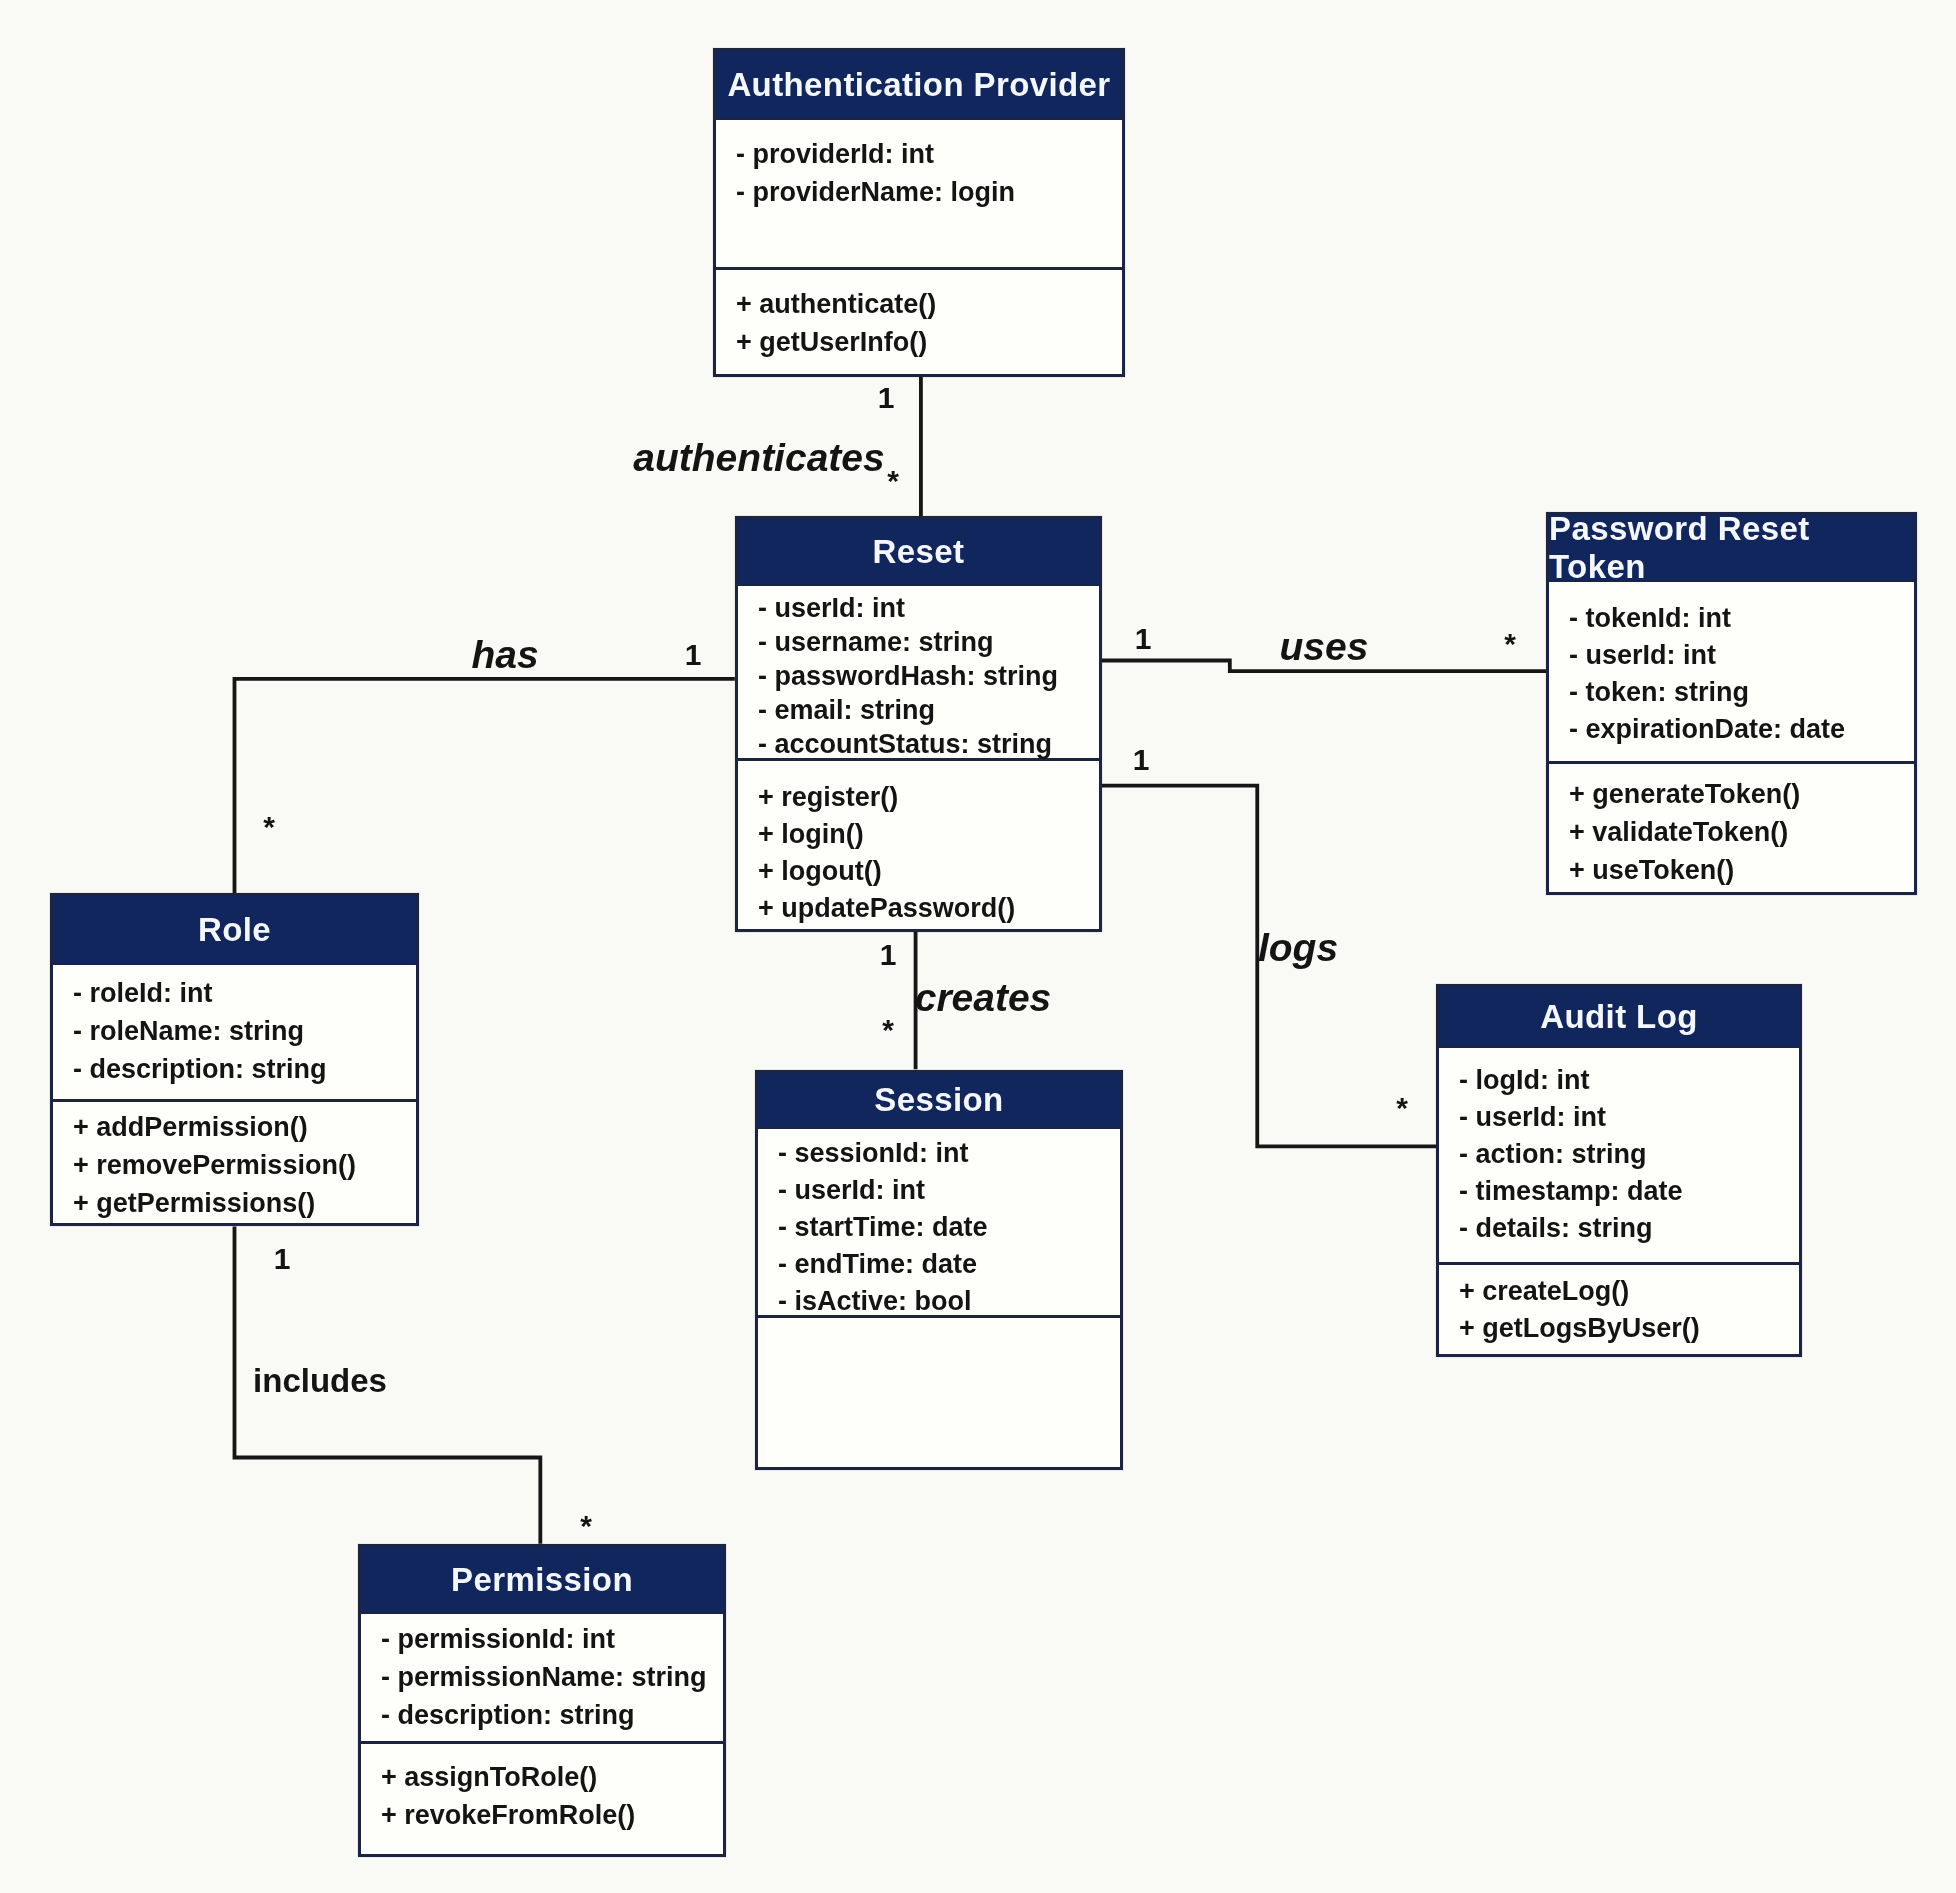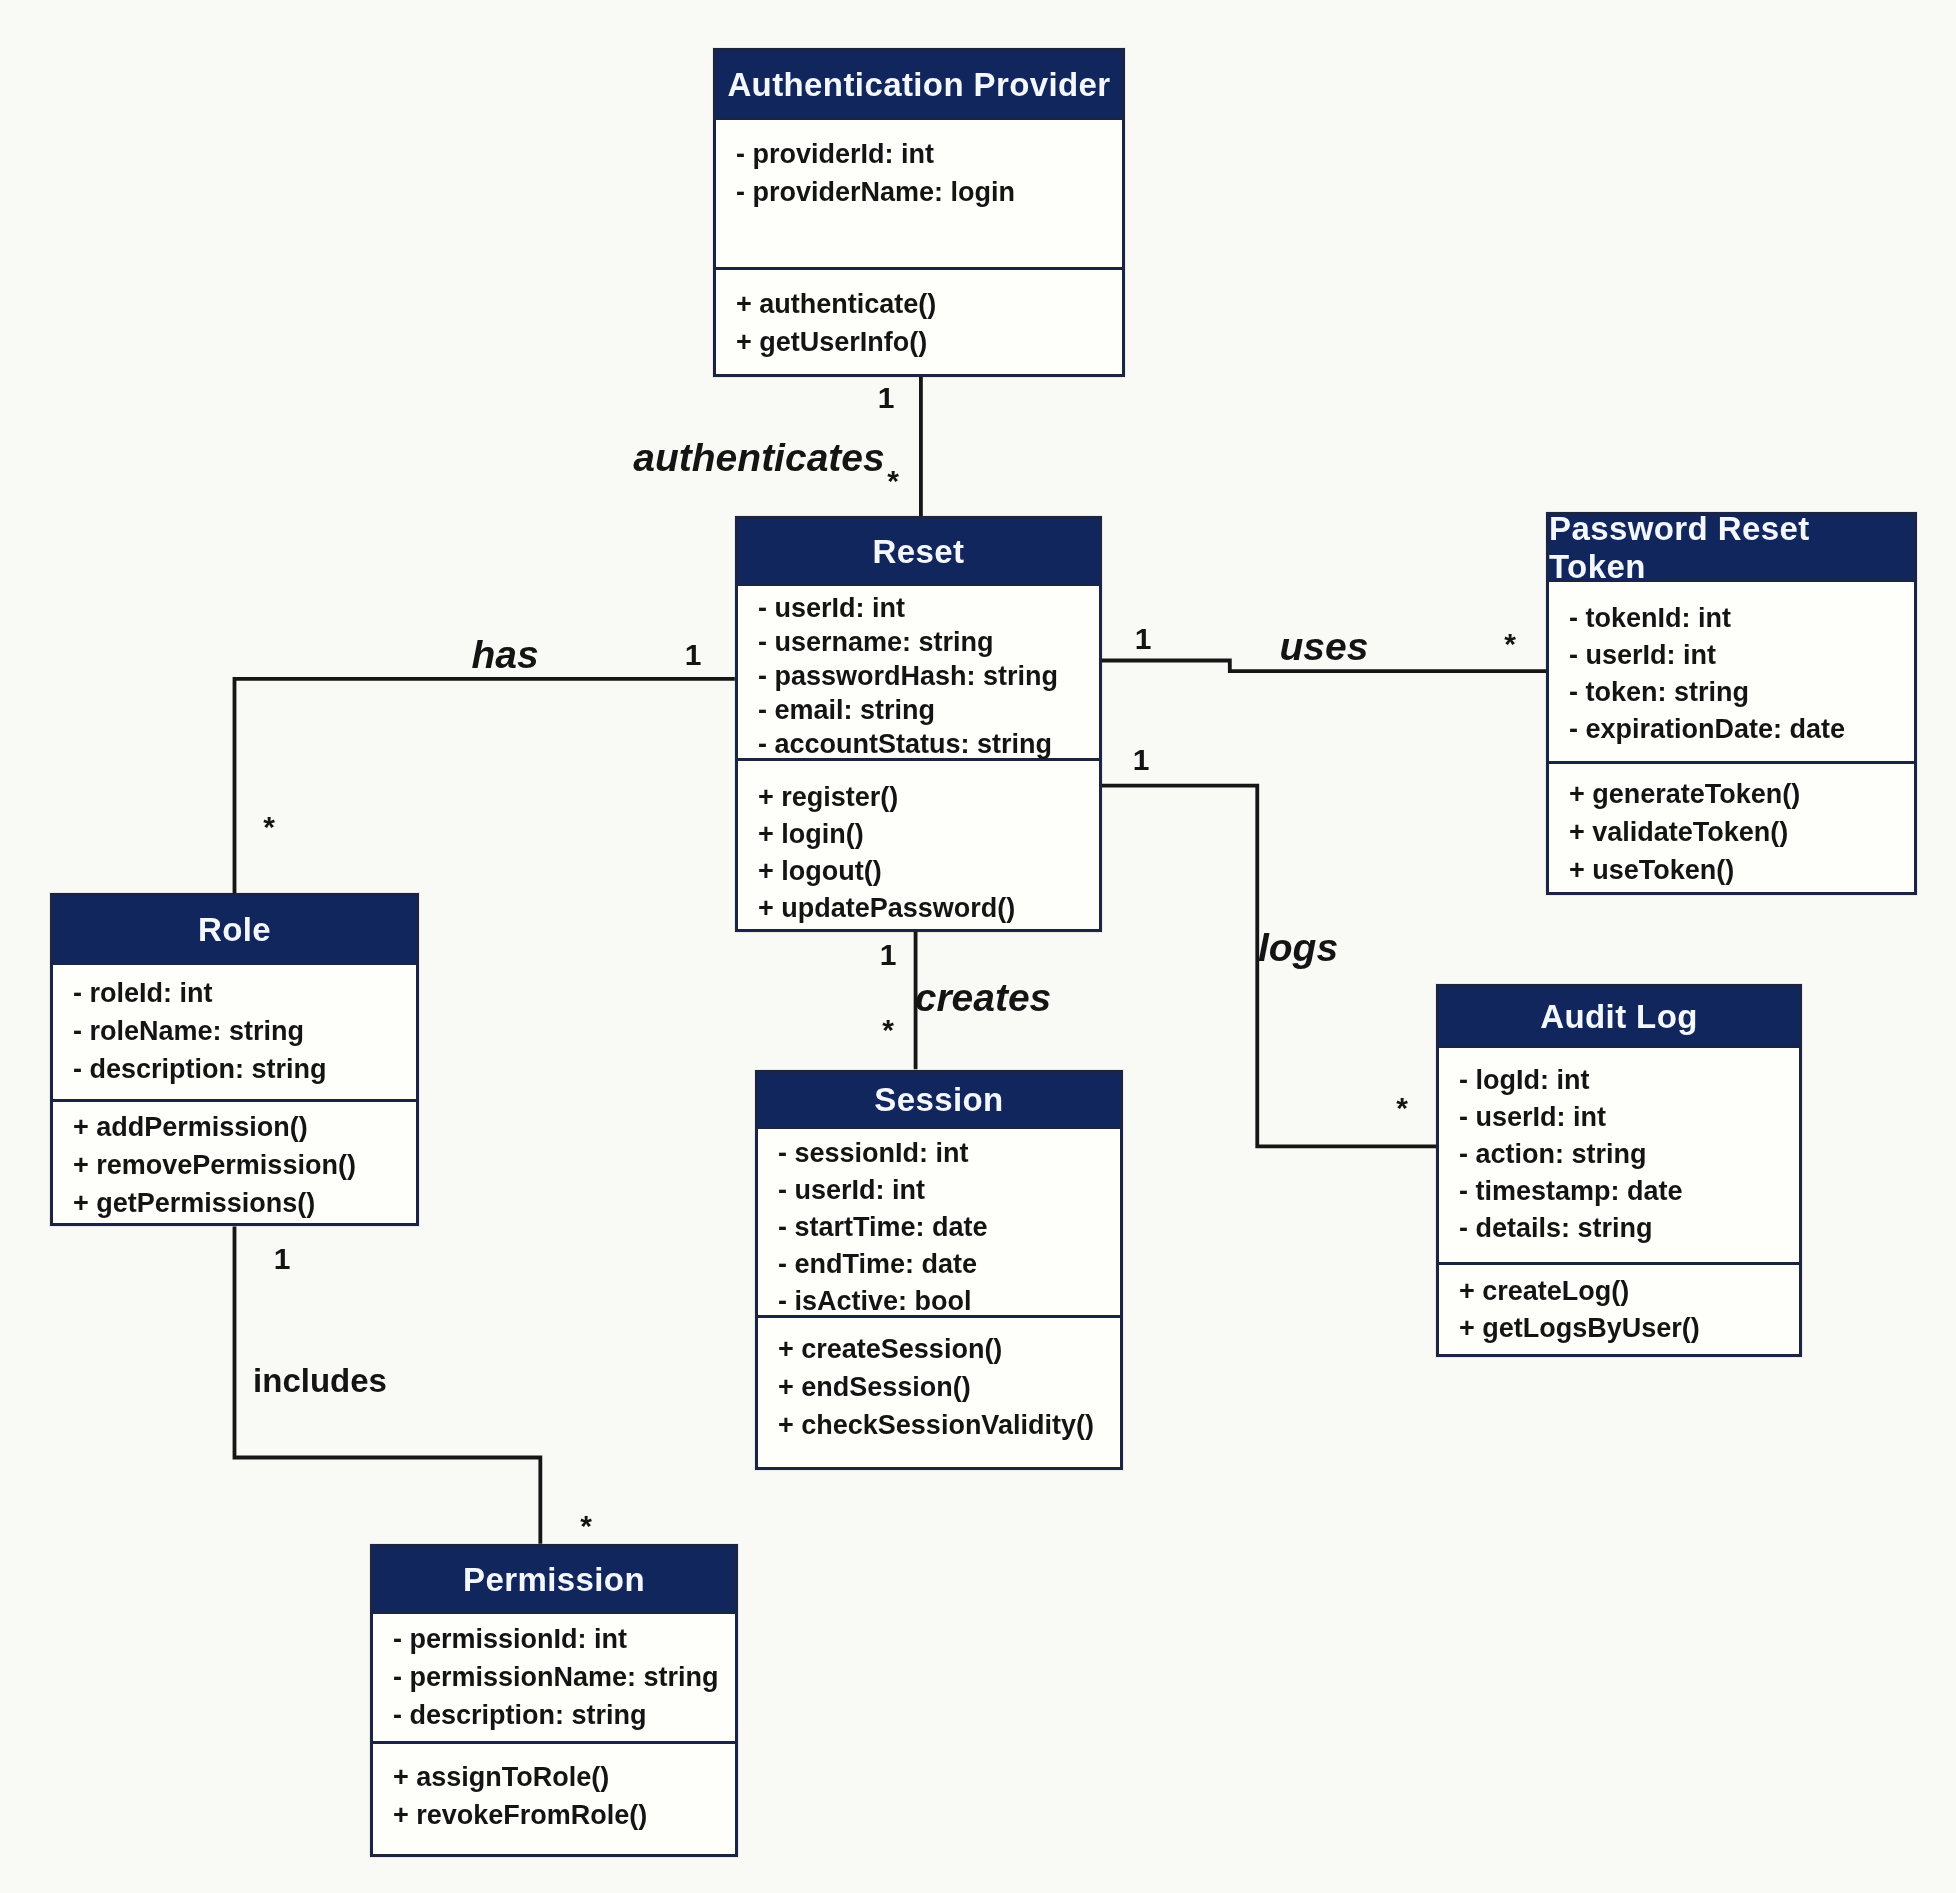--- a/index.html
+++ b/index.html
@@ -145,28 +145,23 @@
 
   <div class="uml-class" style="left:755px;top:1070px;width:368px;height:400px;">
     <div class="hdr" style="height:56px;">Session</div>
     <div class="attrs" style="height:189px;padding-top:6.1px;line-height:37px;">
         <div class="member-row">- sessionId: int</div>
         <div class="member-row">- userId: int</div>
         <div class="member-row">- startTime: date</div>
         <div class="member-row">- endTime: date</div>
         <div class="member-row">- isActive: bool</div>
       </div>
-    <div class="methods" style="padding-top:12.2px;line-height:38px;">
-        <div class="member-row">+ createSession()</div>
-        <div class="member-row">+ endSession()</div>
-        <div class="member-row">+ checkSessionValidity()</div>
-      </div>
   </div>
 
-  <div class="uml-class" style="left:358px;top:1544px;width:368px;height:313px;margin-left:12px;">
+  <div class="uml-class" style="left:358px;top:1544px;width:368px;height:313px;">
     <div class="hdr" style="height:67px;">Permission</div>
     <div class="attrs" style="height:130px;padding-top:6.1px;line-height:38px;">
         <div class="member-row">- permissionId: int</div>
         <div class="member-row">- permissionName: string</div>
         <div class="member-row">- description: string</div>
       </div>
     <div class="methods" style="padding-top:13.7px;line-height:38px;">
         <div class="member-row">+ assignToRole()</div>
         <div class="member-row">+ revokeFromRole()</div>
       </div>

